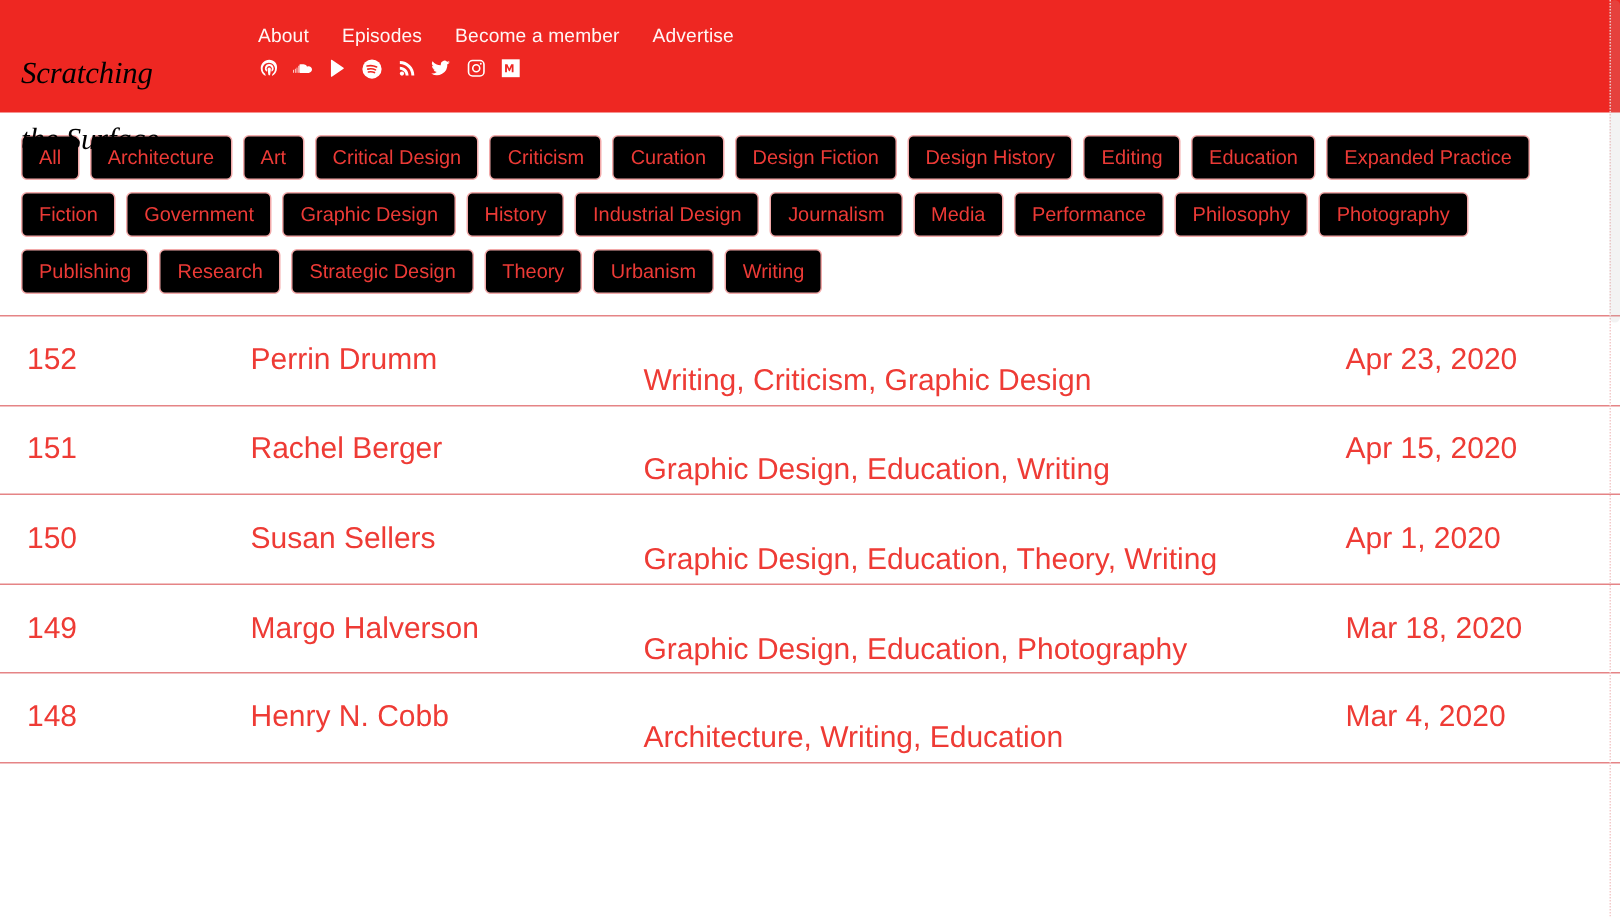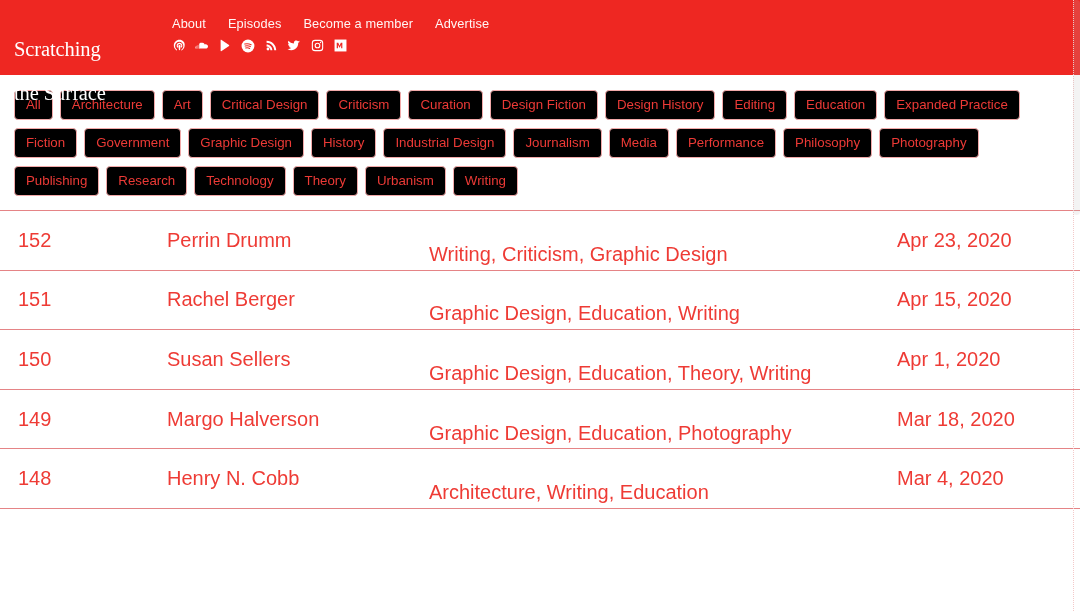--- a/index.html
+++ b/index.html
@@ -18,27 +18,28 @@
     position: relative;
     height: 75px;
     background: #ee2722;
     display: flex;
     align-items: flex-start;
     padding: 0;
   }
   .logo {
     margin: 17px 0 0 14px;
     width: 130px;
-    color: #ffffff;
+    color: #000000;
     font-family: "Liberation Serif", serif;
     font-size: 20.5px;
     line-height: 1.07;
     letter-spacing: -0.1px;
     white-space: pre-line;
     user-select: none;
+    font-style: italic;
   }
   .header-right {
     margin-left: 28px;
     margin-top: 18px;
     display: flex;
     flex-direction: column;
     gap: 7px;
   }
   .nav-links {
     display: flex;
@@ -224,21 +225,21 @@
       <span class="tag">Industrial Design</span>
       <span class="tag">Journalism</span>
       <span class="tag">Media</span>
       <span class="tag">Performance</span>
       <span class="tag">Philosophy</span>
       <span class="tag">Photography</span>
     </div>
     <div class="tag-row" style="margin-top:8px;">
       <span class="tag">Publishing</span>
       <span class="tag">Research</span>
-      <span class="tag">Technology</span>
+      <span class="tag">Strategic Design</span>
       <span class="tag">Theory</span>
       <span class="tag">Urbanism</span>
       <span class="tag">Writing</span>
     </div>
   </div>
 
   <div class="episode-list">
 
     <div class="ep-row">
       <div class="col-num">152</div>

